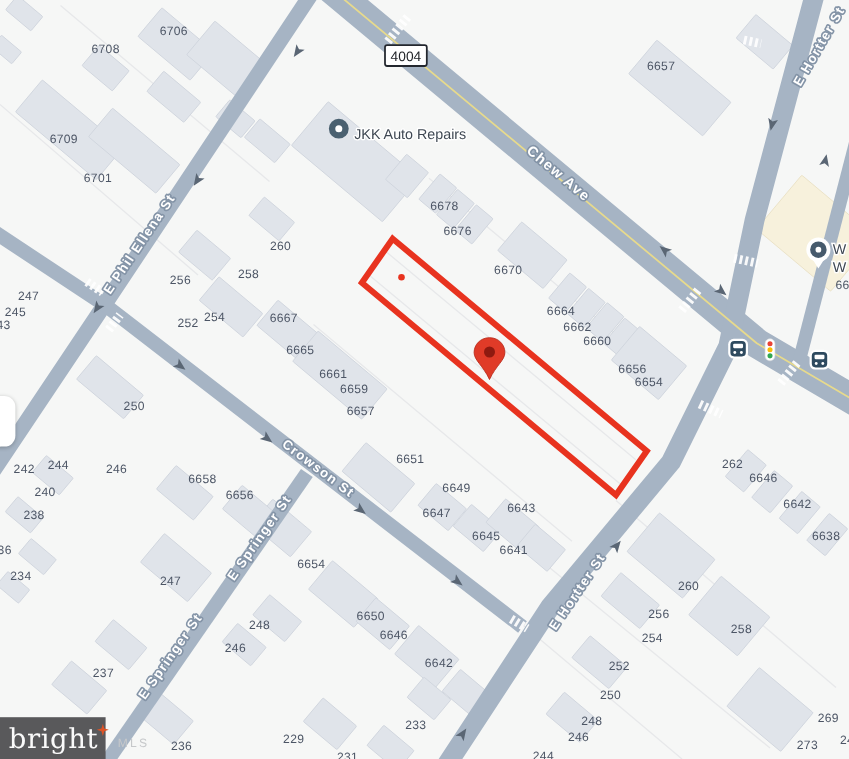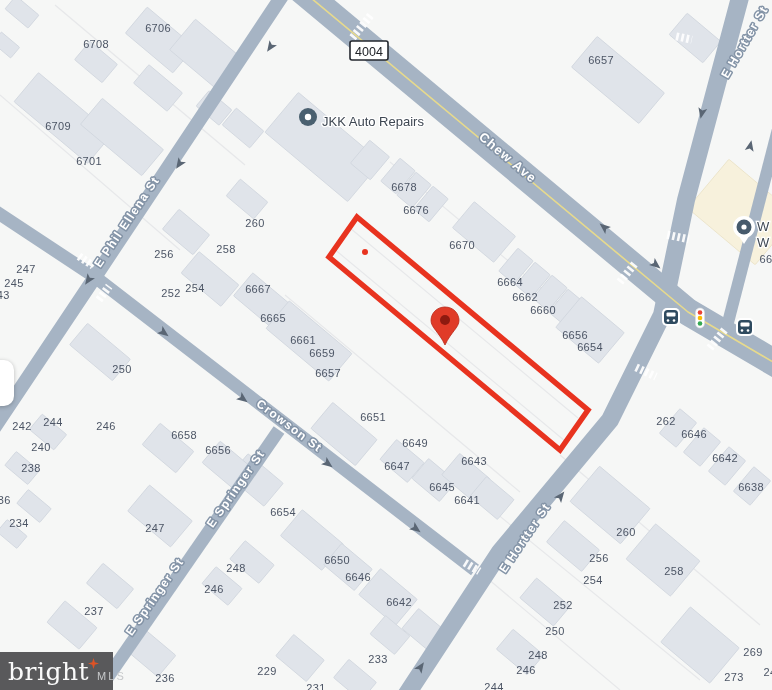--- a/index.html
+++ b/index.html
@@ -1,26 +1,26 @@
 <!DOCTYPE html>
 <html><head>
 <meta charset="utf-8">
 <style>
   html,body{margin:0;padding:0;background:#fff;}
   .stage{position:relative;width:772px;height:690px;overflow:hidden;background:#F6F7F6;
          font-family:"Liberation Sans", sans-serif;}
   #map-svg{position:absolute;left:0;top:0;}
   .left-control{position:absolute;left:-14px;top:360px;width:28px;height:46px;background:#fff;
                 border-radius:10px;box-shadow:0 1px 4px rgba(0,0,0,.25);}
-  .watermark{position:absolute;left:0;bottom:0;width:113px;height:38px;background:#59595B;
+  .watermark{position:absolute;left:0;bottom:0;width:96px;height:38px;background:#59595B;
              display:flex;align-items:center;padding-left:8px;box-sizing:border-box;}
   .watermark .brand{font-family:"DejaVu Serif", serif;font-size:25px;color:#FAFAFA;
                     line-height:1;letter-spacing:.5px;}
   .watermark .spark{position:absolute;left:88px;top:6px;width:11px;height:11px;}
-  .watermark .mls{font-size:11px;color:#C6C8CA;letter-spacing:2px;margin-left:8px;margin-top:9px;}
+  .watermark .mls{font-size:11px;color:#C6C8CA;letter-spacing:2px;margin-left:18px;margin-top:9px;}
 </style>
 </head>
 <body>
 
 <div class="stage">
   <svg id="map-svg" width="772" height="690" viewBox="0 0 772 690" xmlns="http://www.w3.org/2000/svg">
       <rect x="0" y="0" width="772" height="690" fill="#F6F7F6"></rect>
       <line x1="333" y1="248" x2="565" y2="441" stroke="#E7E8EA" stroke-width="1.2"></line>
       <line x1="350" y1="228" x2="578" y2="418" stroke="#E7E8EA" stroke-width="1.2"></line>
       <line x1="390" y1="162" x2="610" y2="346" stroke="#E7E8EA" stroke-width="1.2"></line>

